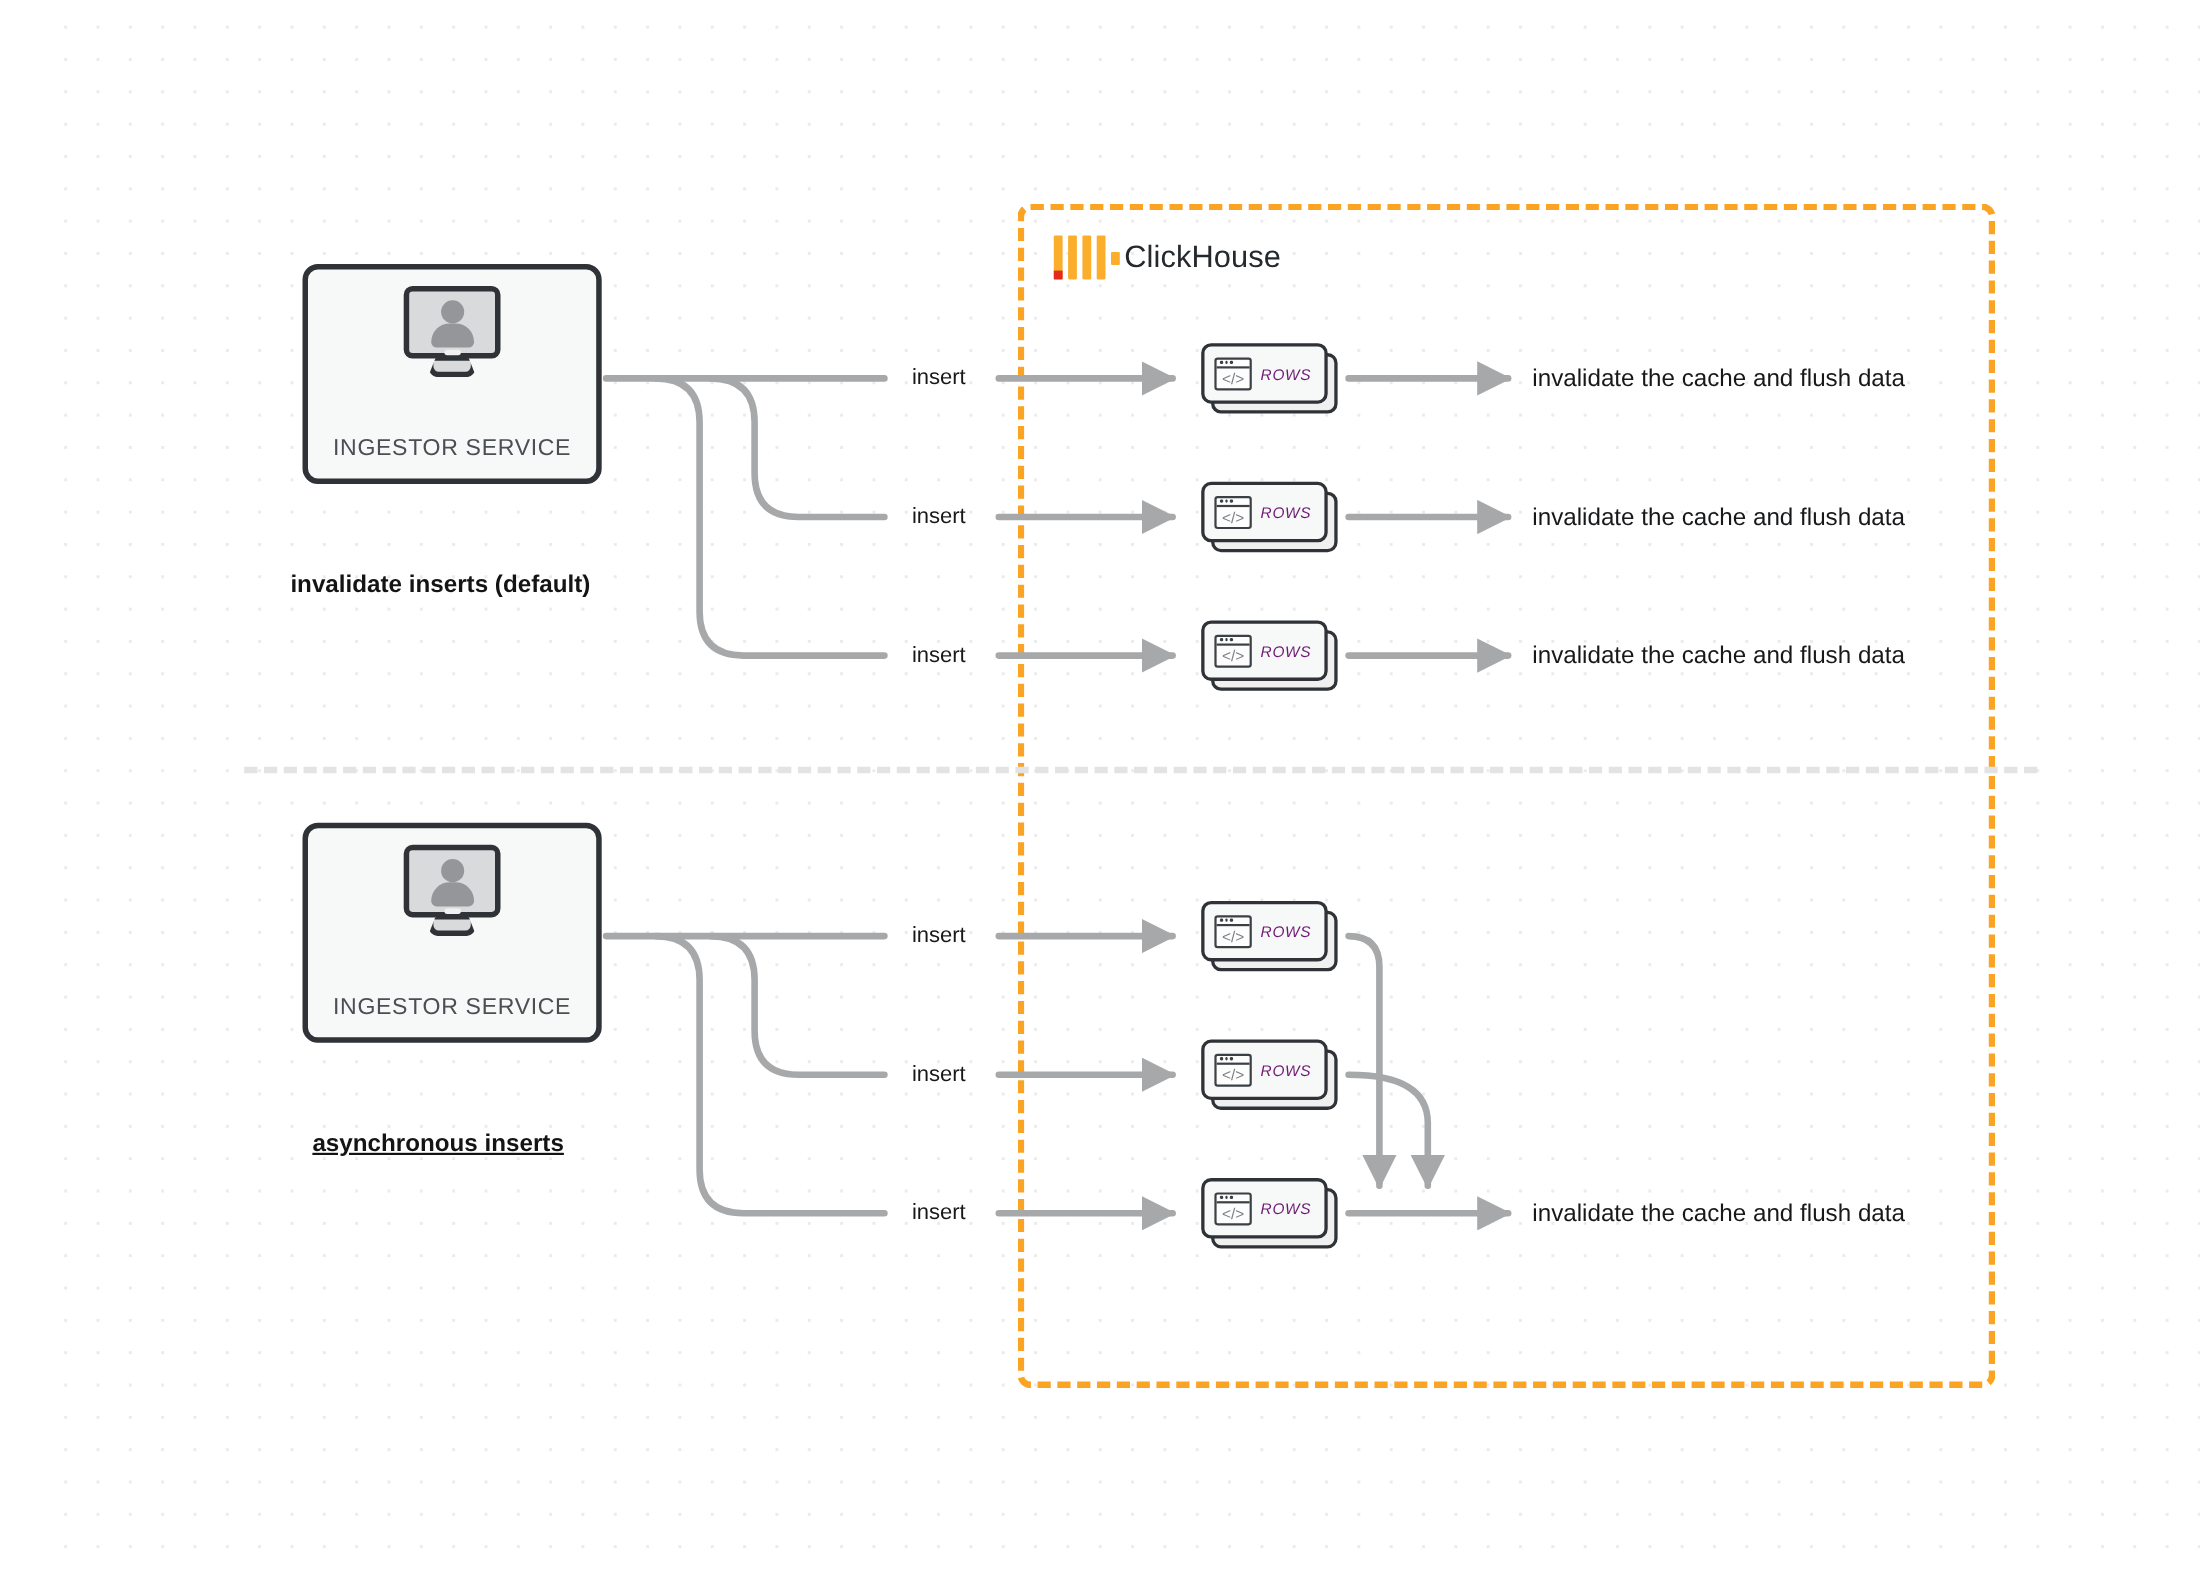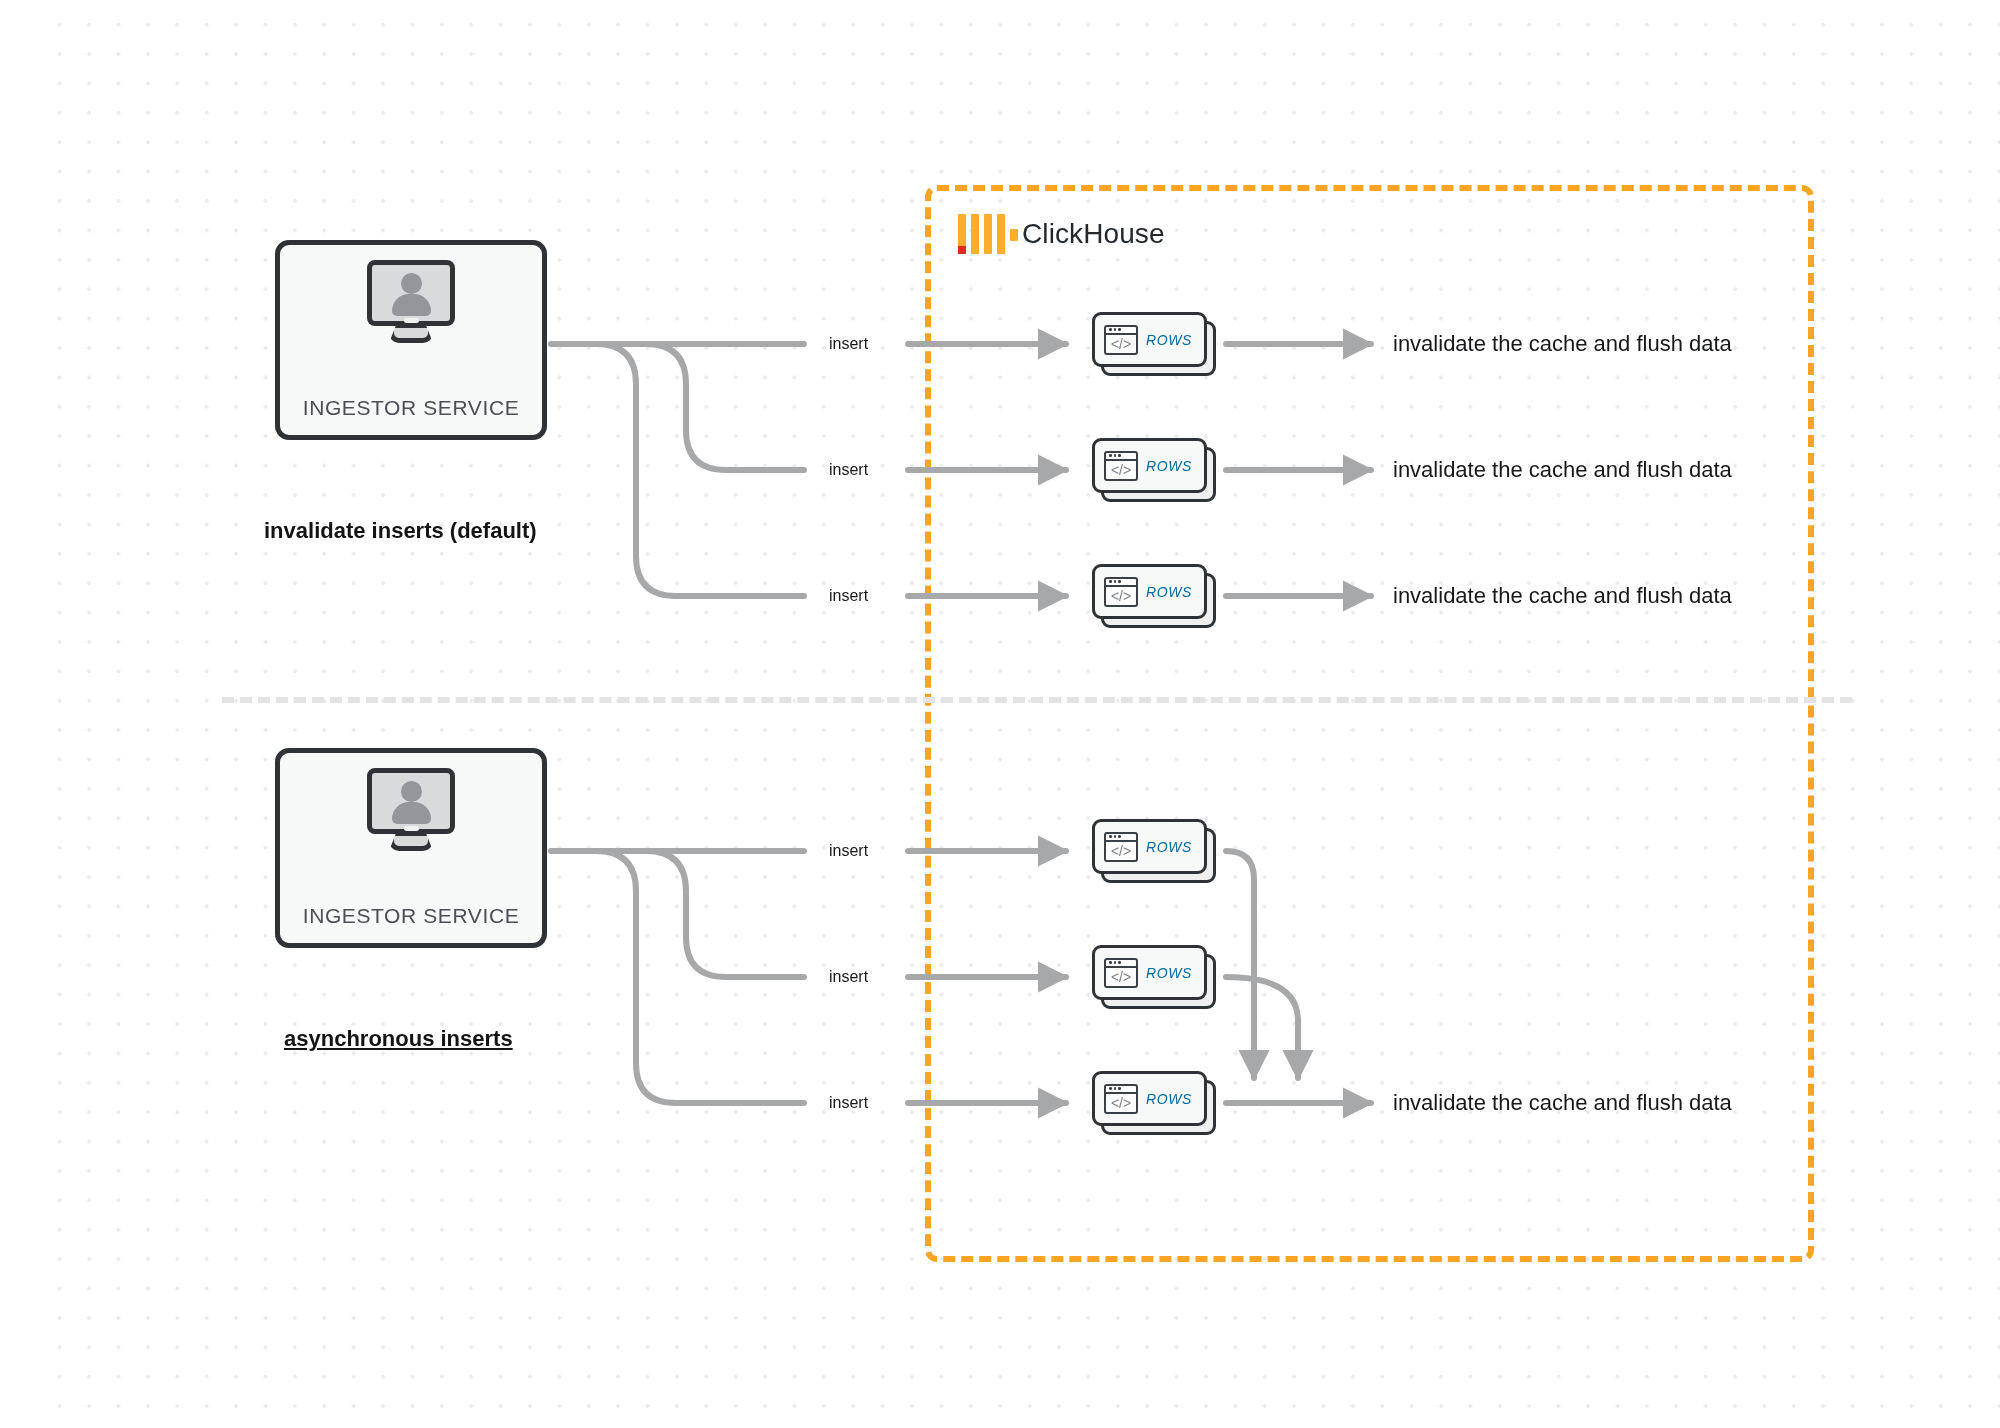--- a/index.html
+++ b/index.html
@@ -233,28 +233,28 @@
     align-items: center;
     justify-content: center;
     font-size: 14px;
     color: #7c8085;
     font-family: "Liberation Sans", sans-serif;
     line-height: 1;
   }
   .rows-text {
     font-size: 14px;
     font-style: italic;
-    color: #0369a1;
+    color: #701a75;
     letter-spacing: 0.6px;
   }
 
   
   .edge-label {
     position: absolute;
-    font-size: 16px;
+    font-size: 20px;
     color: #17181a;
     white-space: nowrap;
     transform: translateY(-50%);
   }
   .sink-label {
     position: absolute;
     font-size: 22px;
     color: #17181a;
     white-space: nowrap;
     transform: translateY(-50%);

